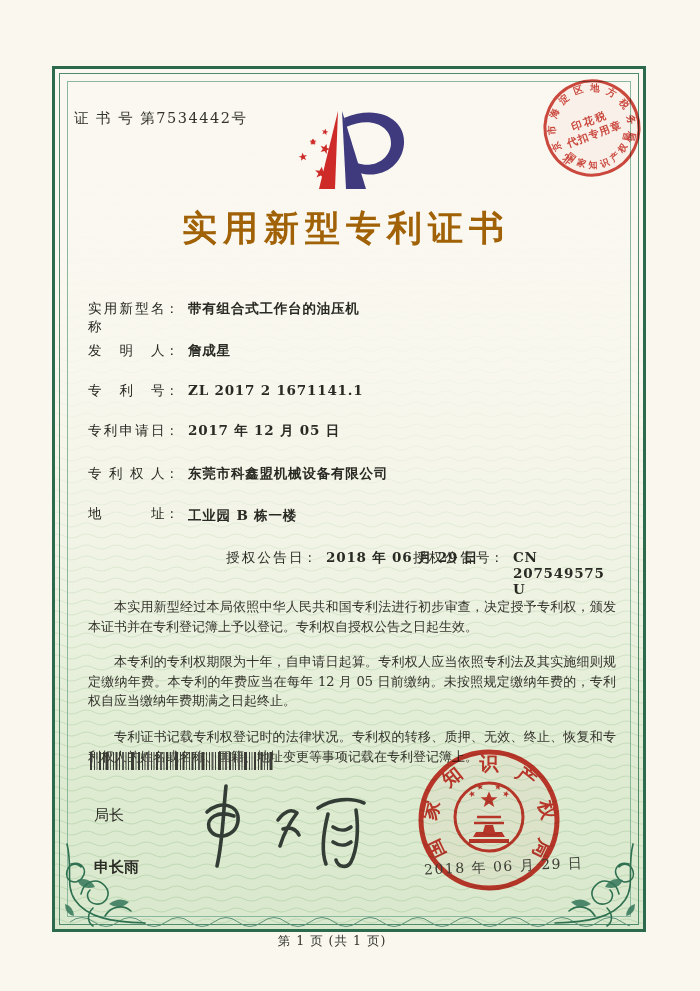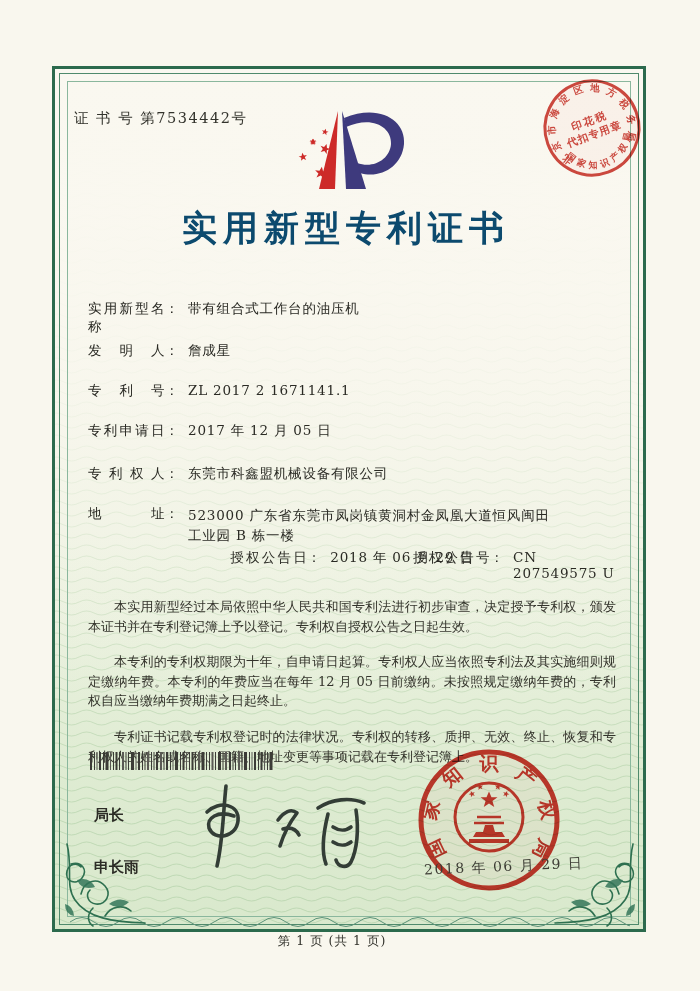--- a/index.html
+++ b/index.html
@@ -16,31 +16,31 @@
       rgba(230,240,220,0) 0%, rgba(228,239,218,0.12) 35%, rgba(219,235,206,0.45) 62%,
       rgba(212,231,199,0.72) 82%, rgba(209,229,196,0.8) 100%);}
   .wave-svg{position:absolute;left:0;top:0;}
   .fade-top{position:absolute;inset:0;background:linear-gradient(180deg,
       rgba(250,248,240,0.96) 0%, rgba(250,248,240,0.85) 18%, rgba(249,247,238,0.5) 42%,
       rgba(248,246,237,0.12) 62%, rgba(248,246,237,0) 74%);}
   
   .abs{position:absolute;z-index:2;}
   .cert-no{left:74px;top:109px;font-size:14.5px;letter-spacing:1.5px;color:#33332c;}
   .title{left:52px;top:205px;width:588px;text-align:center;font-size:35px;font-weight:700;
-         letter-spacing:6px;color:#0c4a6e;}
+         letter-spacing:6px;color:#a16207;}
   .field-row{left:88px;font-size:13.5px;letter-spacing:0.5px;display:flex;align-items:flex-start;color:#2a2a24;justify-content:center;}
   .flabel{display:inline-block;width:77px;text-align:justify;text-align-last:justify;flex:none;}
   .fcolon{flex:none;margin-right:9px;}
-  .fvalue{letter-spacing:0.8px;}
+  .fvalue{letter-spacing:0.8px;font-weight:bold;}
   .fvalue .vline{line-height:20px;}
   .pair2{position:absolute;left:325px;top:0;display:flex;}
   .body-text{left:88px;top:581px;width:528px;font-size:13px;line-height:19.6px;
              text-align:justify;color:#33332b;}
   .body-text p{margin:16px 0 2px 0;text-indent:26px;}
-  .director-title{left:94px;top:806px;font-size:15px;font-weight:700;
+  .director-title{left:94px;top:806px;font-size:15px;font-weight:400;
                   font-family:"DejaVu Sans","Liberation Sans",sans-serif;color:#2c2c26;}
   .director-name{left:94px;top:838px;font-size:15px;font-weight:600;
                  font-family:"DejaVu Sans","Liberation Sans",sans-serif;color:#2c2c26;margin-top:20px;}
   .seal-date{left:424px;top:858px;font-size:14px;letter-spacing:1.5px;color:#3d3d35;
              transform:rotate(-2.5deg);z-index:4;}
   .footer{left:52px;top:901px;width:560px;text-align:center;font-size:12.5px;
           letter-spacing:1px;color:#33332c;margin-top:32px;}
   
   .tax-stamp{left:540px;top:76px;width:104px;height:104px;transform:rotate(-20deg);
              mix-blend-mode:multiply;z-index:3;}
@@ -251,21 +251,20 @@
   </div>
   <div class="abs field-row" style="top:465px">
     <span class="flabel">专利权人</span>
       <span class="fcolon">：</span>
     <span class="fvalue">东莞市科鑫盟机械设备有限公司</span>
   </div>
   <div class="abs field-row" style="top:505px">
     <span class="flabel">地址</span>
       <span class="fcolon">：</span>
     <span class="fvalue">
-      <div class="vline">523000 广东省东莞市凤岗镇黄洞村金凤凰大道恒风闽田</div>
       <div class="vline">工业园 B 栋一楼</div>
     </span>
   </div>
   <div class="abs field-row" style="top:549px;width:528px">
     <span class="flabel">授权公告日</span>
       <span class="fcolon">：</span>
     <span class="fvalue">2018 年 06 月 29 日</span>
     <span class="pair2">
       <span class="flabel">授权公告号</span>
         <span class="fcolon">：</span>

